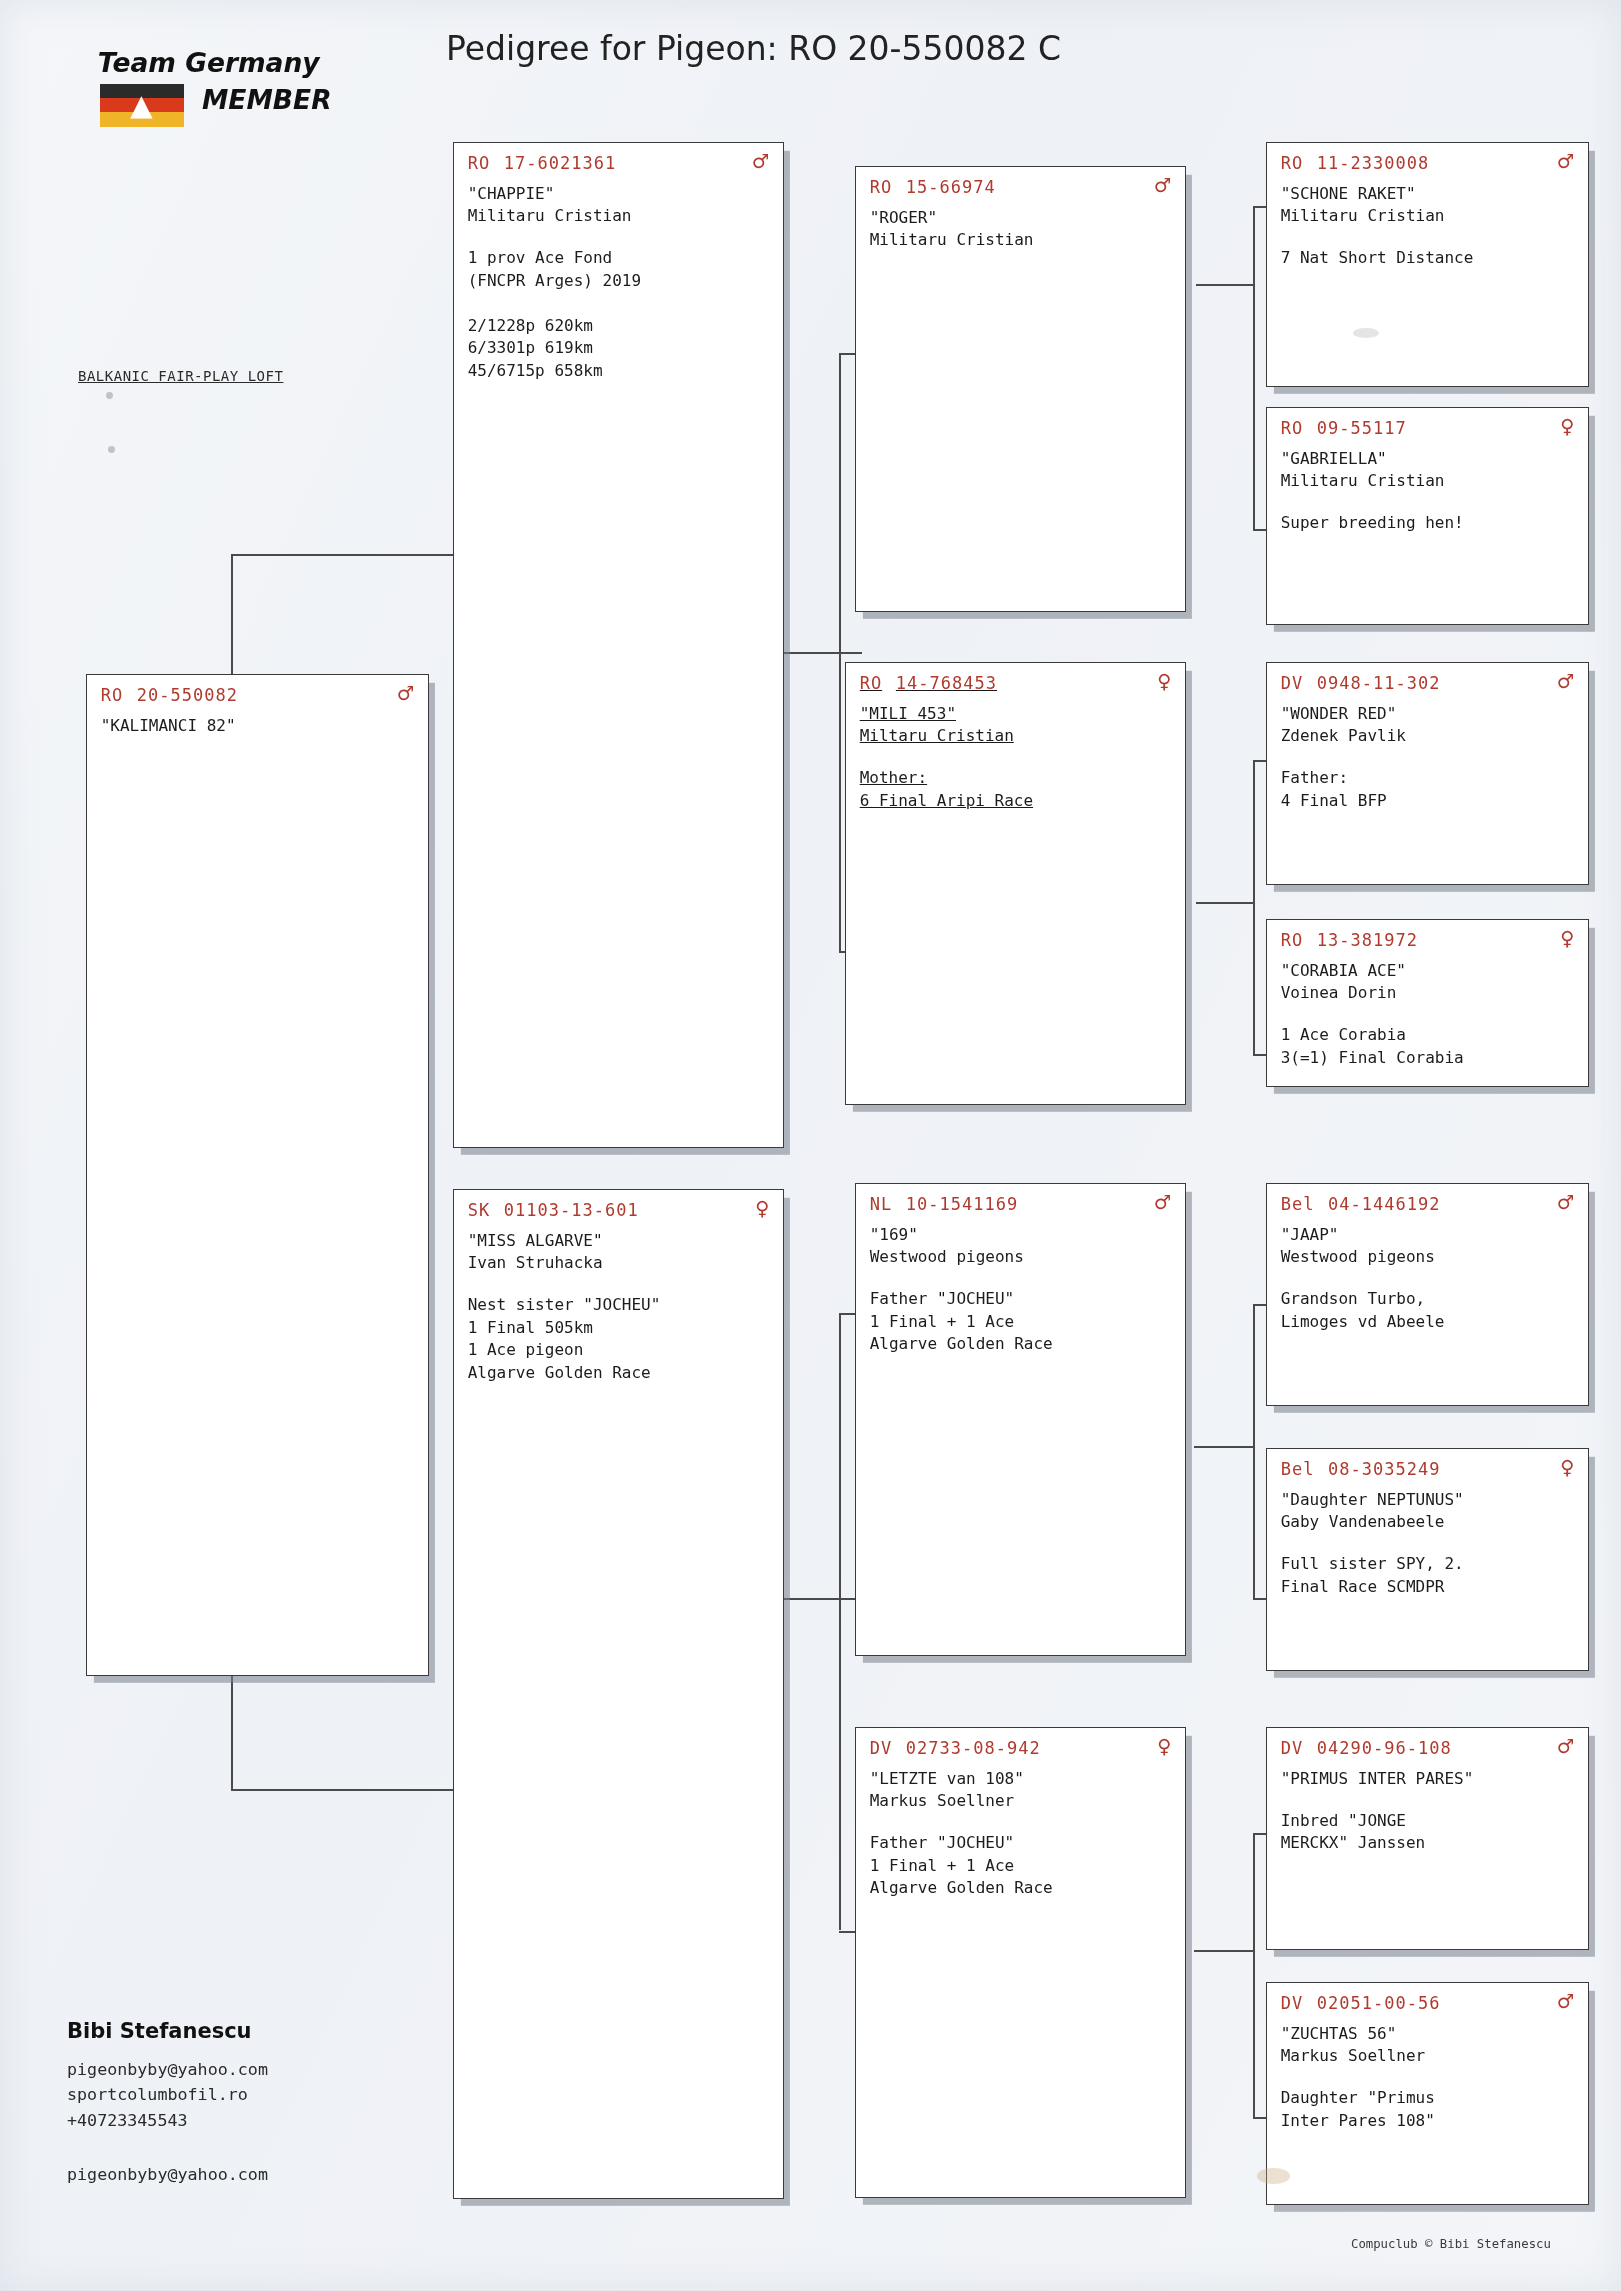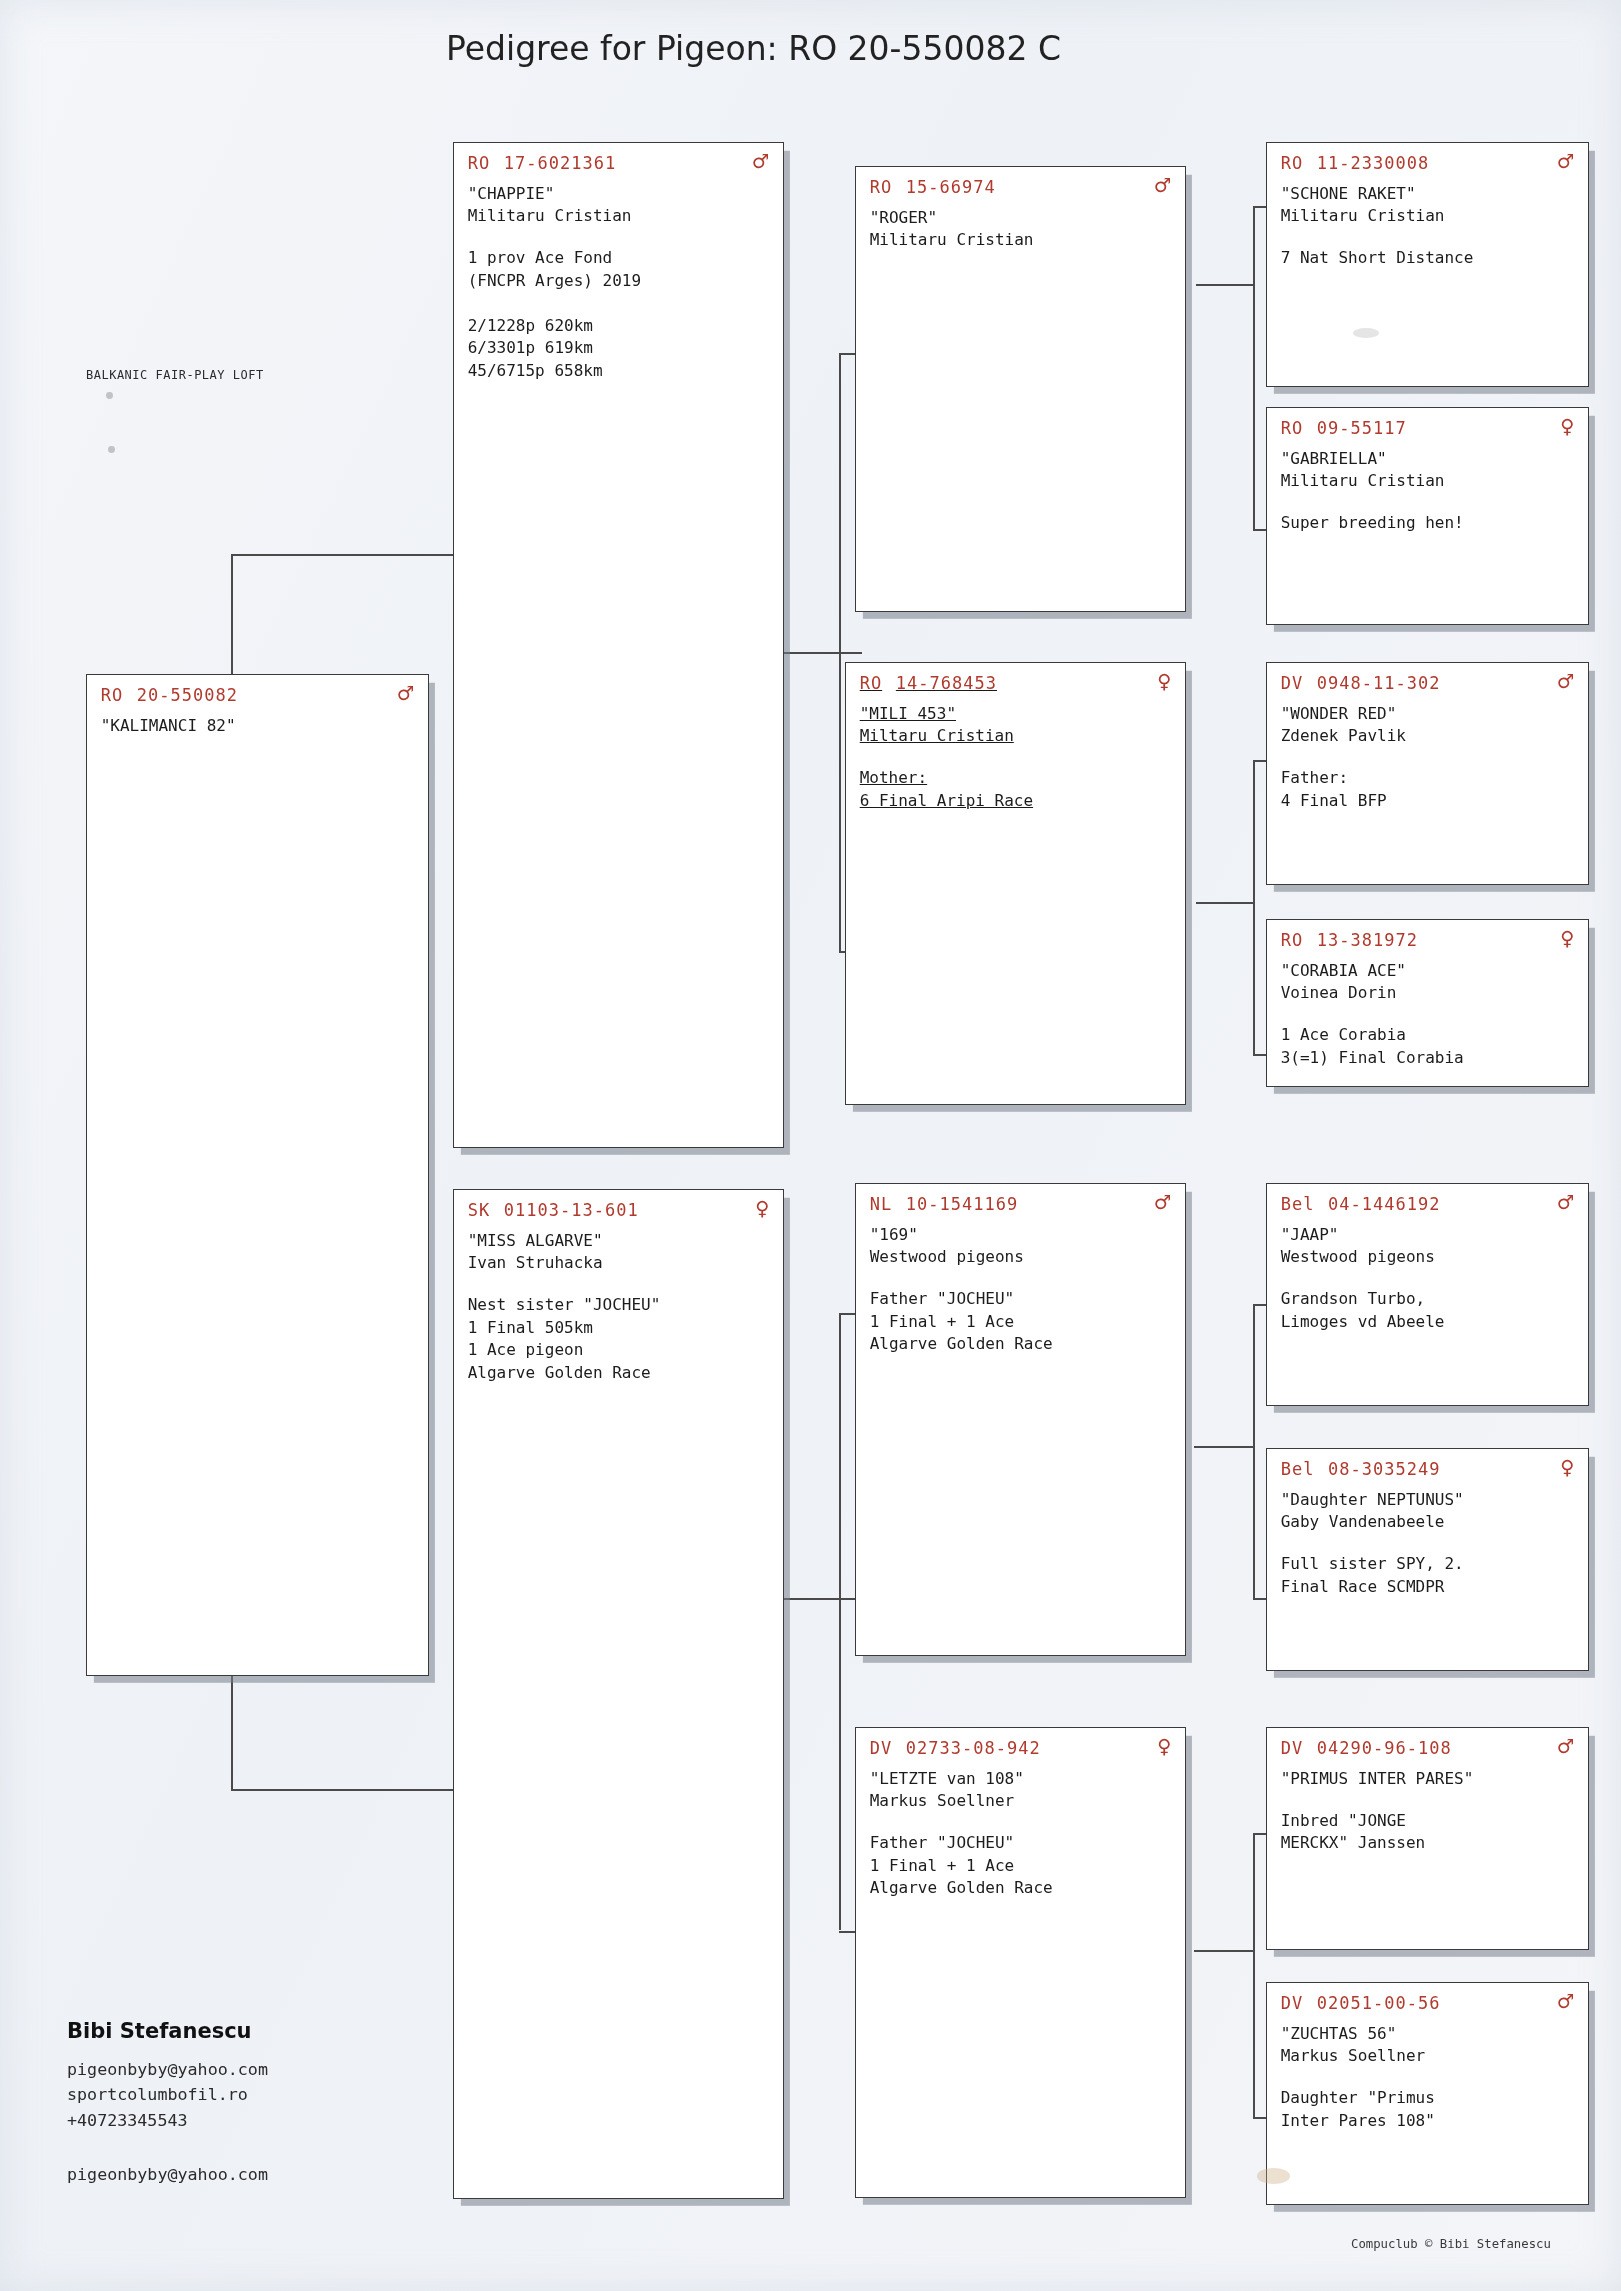--- a/index.html
+++ b/index.html
@@ -79,25 +79,26 @@
     position: absolute;
     left: 446px; top: 29px;
     font-family: "DejaVu Sans", sans-serif;
     font-size: 33px;
     color: #222;
     white-space: nowrap;
   }
 
   .loft-name {
     position: absolute;
-    left: 86px; top: 368px;
-    font-size: 12px;
+    left: 78px; top: 368px;
+    font-size: 14px;
     letter-spacing: 0.5px;
     color: #2b2b2b;
     white-space: nowrap;
+    text-decoration: underline;
   }
 
   
   .footer {
     position: absolute;
     left: 67px; top: 2019px;
     width: 412px;
   }
   .footer-name {
     font-family: "DejaVu Sans", sans-serif;
@@ -168,20 +169,26 @@
     position: absolute;
     border-radius: 50%;
     pointer-events: none;
   }
 </style>
 </head>
 <body>
 
 <div id="sheet">
 
+  <div class="logo">
+    <div class="logo-team">Team Germany</div>
+    <div class="logo-flag"></div>
+    <div class="logo-eagle">▲</div>
+    <div class="logo-member">MEMBER</div>
+  </div>
 
   <div class="page-title">Pedigree for Pigeon: RO  20-550082 C</div>
 
   <div class="loft-name">BALKANIC FAIR-PLAY LOFT</div>
 
   <div class="ln v" style="left:231px; top:554px; height:274px;"></div>
   <div class="ln h" style="left:231px; top:554px; width:225px;"></div>
   <div class="ln v" style="left:231px; top:828px; height:961px;"></div>
   <div class="ln h" style="left:231px; top:1789px; width:225px;"></div>
 

